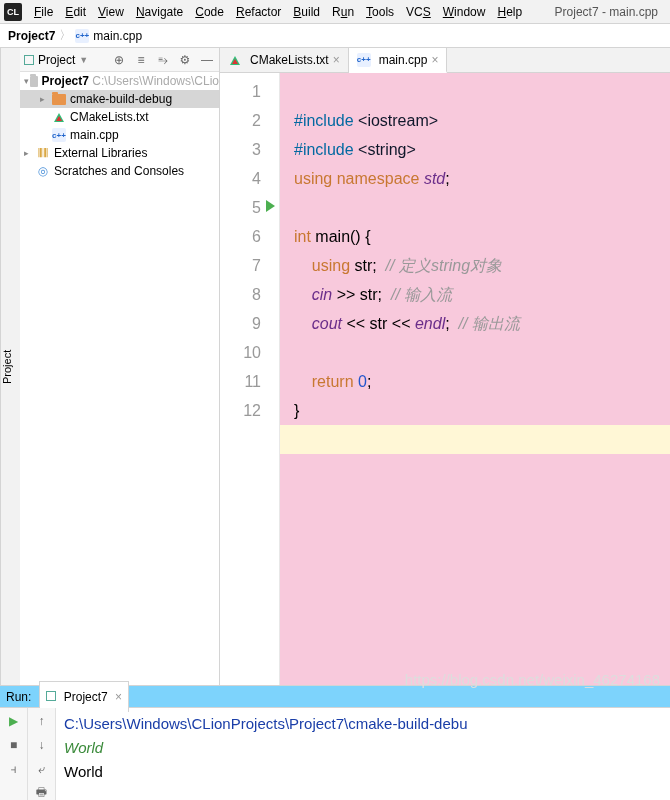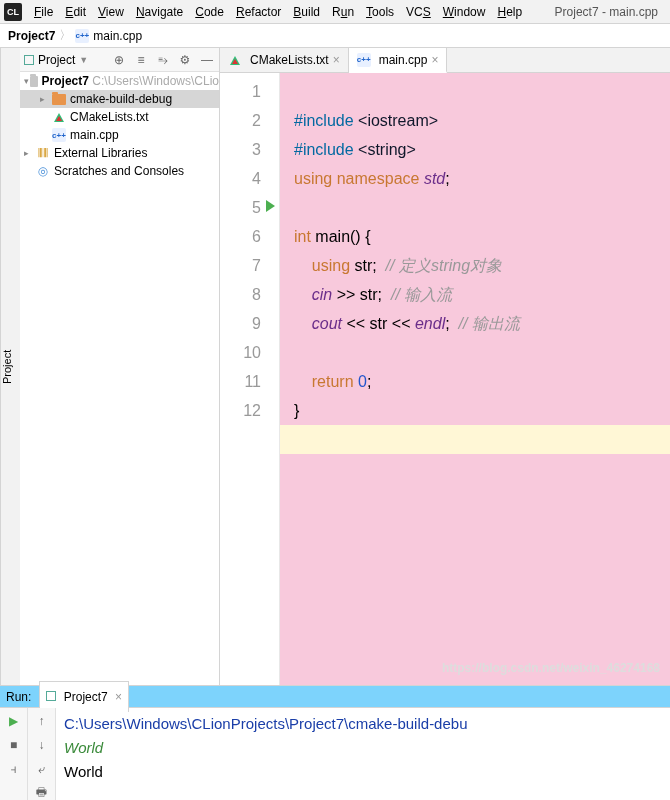--- a/index.html
+++ b/index.html
@@ -52,21 +52,21 @@
 .run-lbl { margin-right: 8px; }
 .run-tab { padding: 8px 6px; background: #fff; border: 1px solid #d4d4d4; border-bottom: none; }
 .run-content-row { display: flex; flex: 1; }
 .run-toolbar { width: 28px; background: #f7f7f7; border-right: 1px solid #e0e0e0; display: flex; flex-direction: column; align-items: center; padding-top: 4px; gap: 6px; }
 .run-btn { width: 18px; height: 18px; color: #666; display: flex; align-items: center; justify-content: center; font-size: 12px; }
 .run-btn.play { color: #4caf50; }
 .run-secondary { width: 28px; background: #f7f7f7; border-right: 1px solid #e0e0e0; display: flex; flex-direction: column; align-items: center; padding-top: 4px; gap: 6px; }
 .console { flex: 1; font-family: "Consolas", monospace; font-size: 15px; padding: 4px 8px; line-height: 24px; white-space: pre; overflow: hidden; }
 .console .path { color: #1a3ea8; }
 .console .input { color: #3a8a3a; font-style: italic; }
-.watermark { position: absolute; bottom: 125px; right: 10px; color: #ddd; font-size: 12px; font-weight: bold; }
+.watermark { position: absolute; bottom: 112px; right: 10px; color: #ddd; font-size: 15px; }
 .run-wrapper { display: flex; flex-direction: column; height: 115px; border-top: 1px solid #d4d4d4; }
 </style>
 </head>
 <body>
 
 <div class="menubar">
   <div class="app-icon">CL</div>
   <div class="menu-item"><u>F</u>ile</div>
   <div class="menu-item"><u>E</u>dit</div>
   <div class="menu-item"><u>V</u>iew</div>

